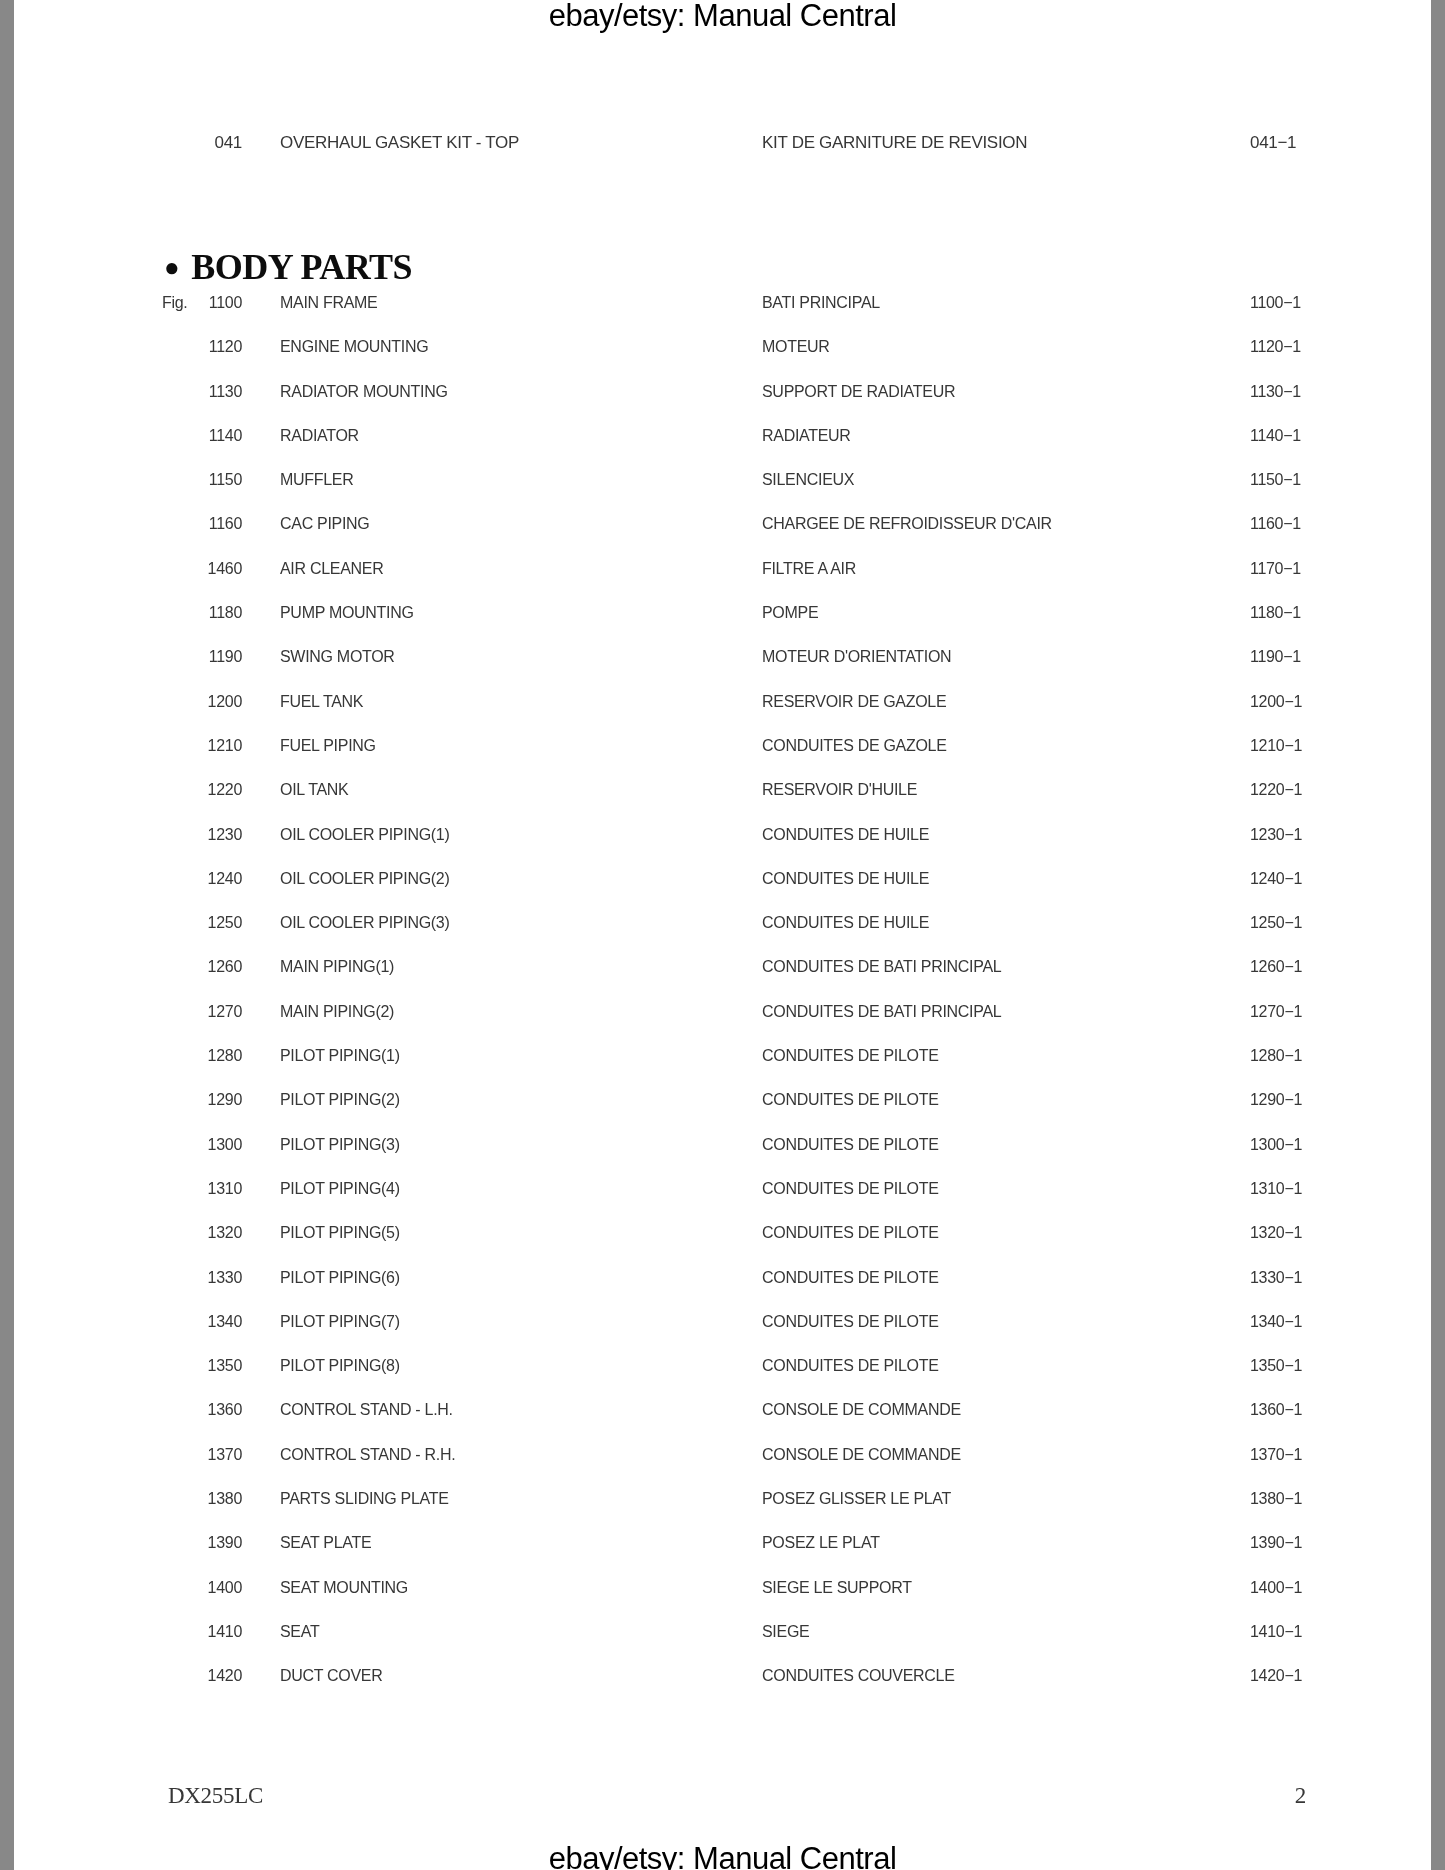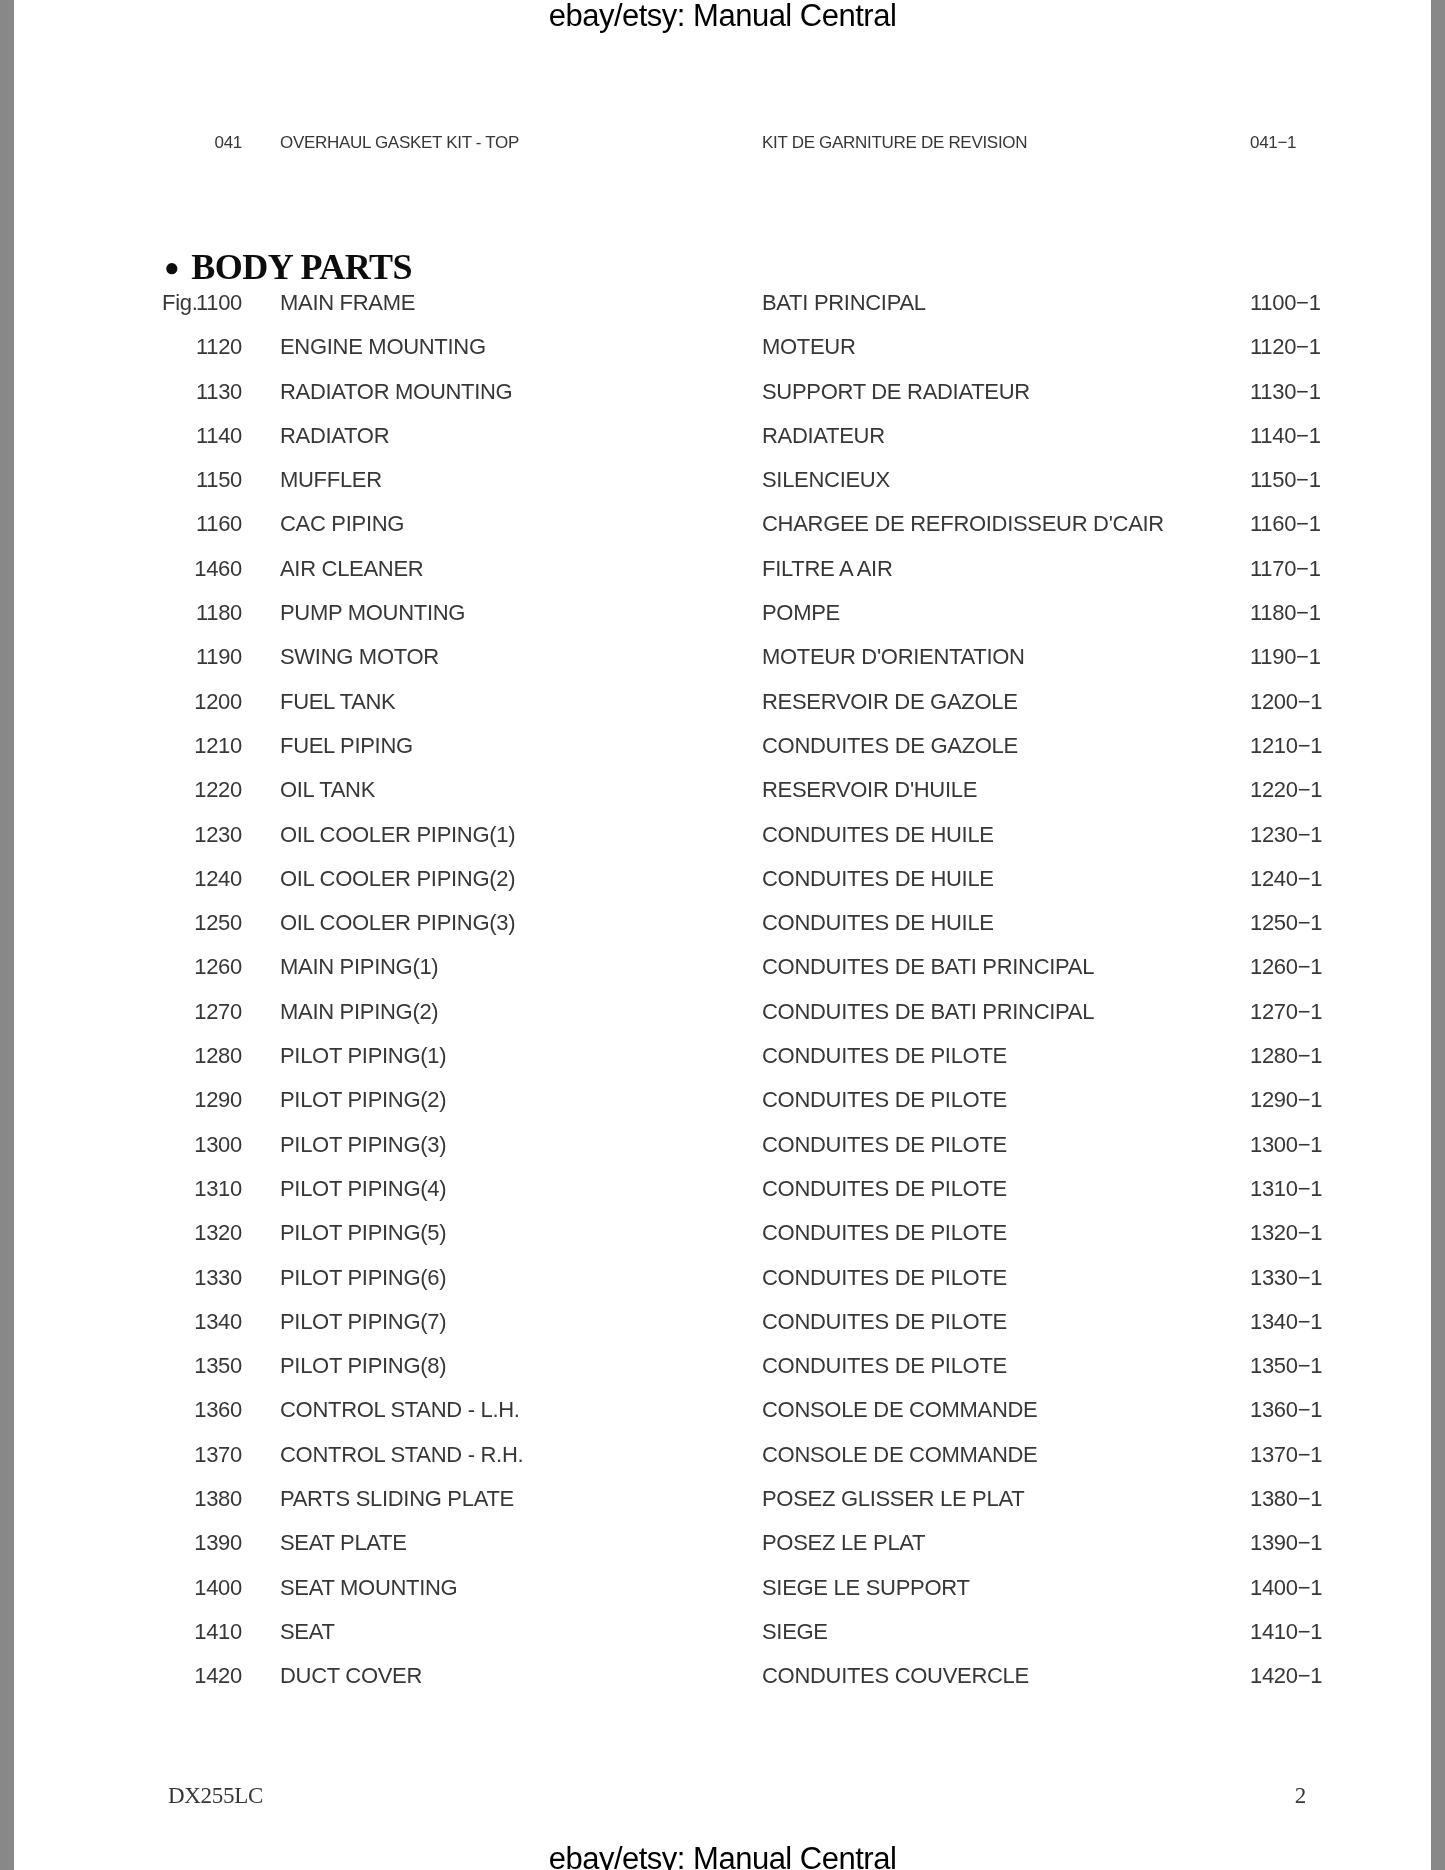--- a/index.html
+++ b/index.html
@@ -54,21 +54,21 @@
     vertical-align:3px;
     margin-right:12px;
   }
 
   .rows-container{
     position:absolute;top:281px;left:0;right:0;
   }
   .parts-row{
     position:relative;
     height:44.3px;line-height:44.3px;
-    font-size:22px;letter-spacing:-0.3px;
+    font-size:16px;letter-spacing:-0.3px;
     white-space:nowrap;
   }
 
   .footer-row{
     position:absolute;top:1782px;left:150px;right:125px;
     height:28px;line-height:28px;
     font-size:23px;letter-spacing:-0.3px;font-family:Liberation Serif, serif;
   }
   .footer-model{position:absolute;left:4px;top:0;}
   .footer-page{position:absolute;right:0;top:0;}

